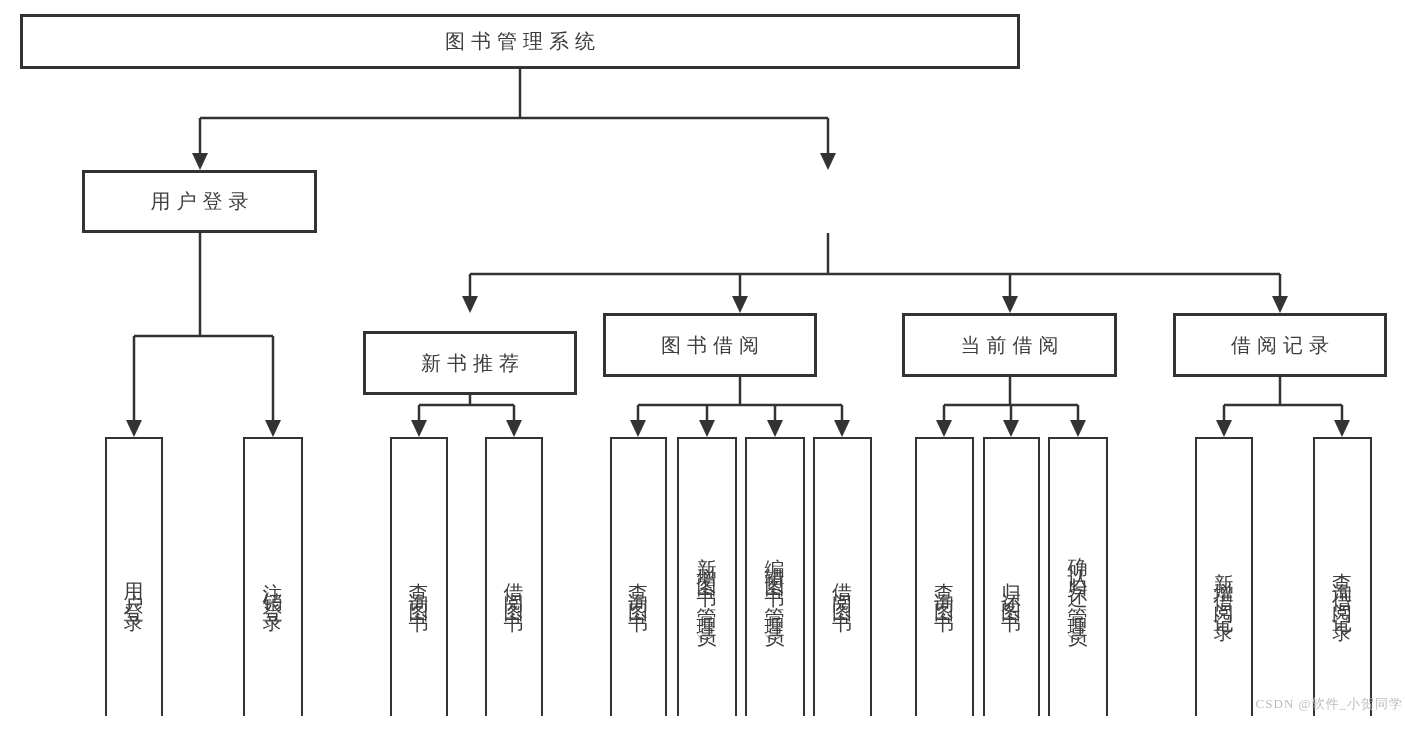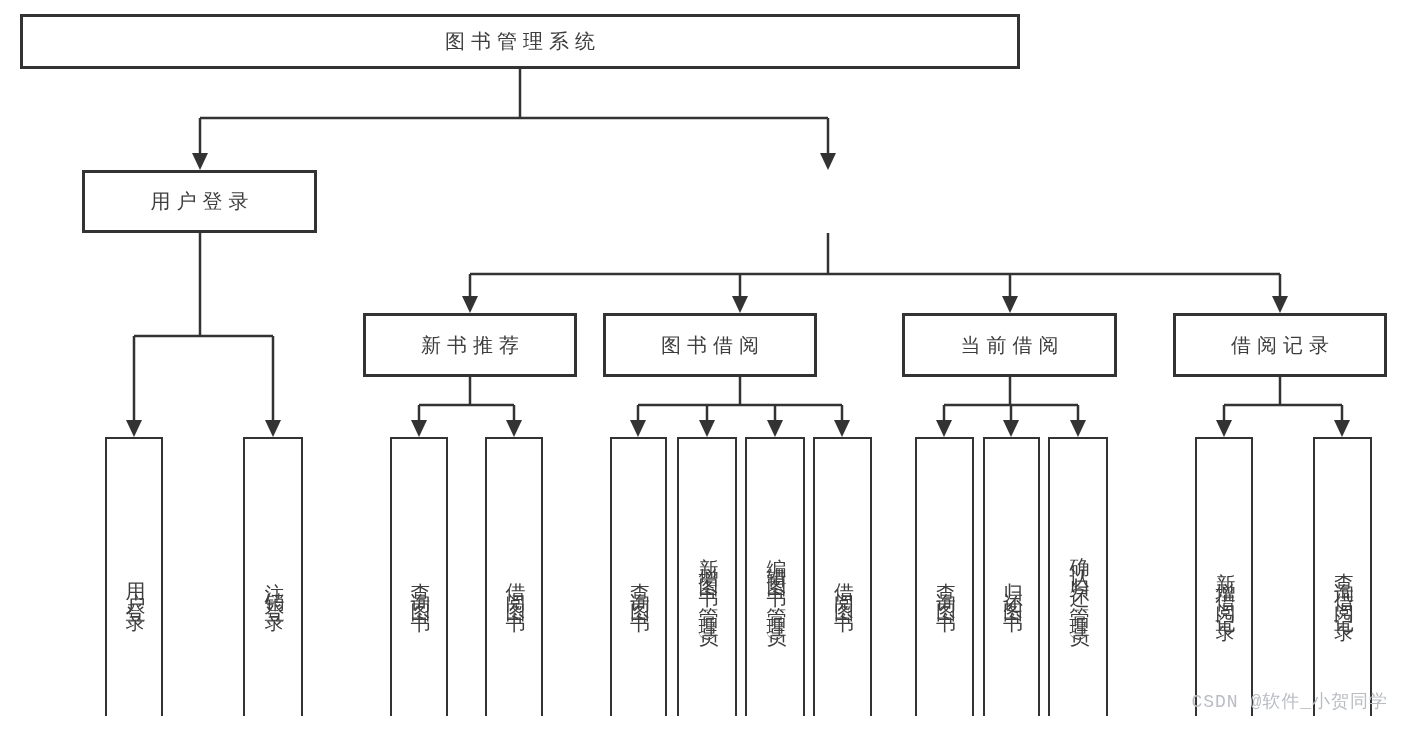--- a/index.html
+++ b/index.html
@@ -4,21 +4,21 @@
 <style>
   :root{
     --line-color:#333333;
     --text-color:#3d3d3d;
     --wm-color:#b9bdc2;
     --bg-color:#ffffff;
   }
   html,body{margin:0;padding:0;background:var(--bg-color);}
   .canvas{
     position:relative;width:1405px;height:716px;background:var(--bg-color);
-    font-family:Liberation Mono, monospace;overflow:hidden;
+    font-family:Liberation Serif, serif;overflow:hidden;
   }
   .box{
     position:absolute;box-sizing:border-box;background:#fff;
     border:3px solid var(--line-color);
     display:flex;align-items:center;justify-content:center;
     z-index:2;
   }
   .leaf{border-width:2.5px;}
   .hlabel{
     font-size:20px;letter-spacing:6px;color:var(--text-color);
@@ -26,22 +26,22 @@
   }
   .vlabel{
     writing-mode:vertical-rl;text-orientation:mixed;
     font-size:20px;letter-spacing:10px;line-height:1.1;
     color:var(--text-color);white-space:nowrap;
   }
   svg.wires{position:absolute;left:0;top:0;z-index:1;pointer-events:none;}
   svg.wires line{stroke:var(--line-color);stroke-width:2.5px;}
   svg.wires polygon{fill:var(--line-color);}
   .watermark{
-    position:absolute;right:17px;bottom:3px;z-index:3;
-    font-size:18px;letter-spacing:1px;color:var(--wm-color);white-space:nowrap;
+    position:absolute;right:2px;bottom:3px;z-index:3;
+    font-size:13px;letter-spacing:1px;color:var(--wm-color);white-space:nowrap;
   }
 </style>
 </head>
 <body>
 
 <div class="canvas">
 
   <svg class="wires" width="1405" height="747">
       <line x1="520" y1="69" x2="520" y2="118"></line>
       <line x1="200" y1="118" x2="828" y2="118"></line>
@@ -98,21 +98,21 @@
     </svg>
 
   <div class="box" style="left:20px;top:14px;width:1000px;height:55px">
     <span class="hlabel">图书管理系统</span>
   </div>
 
   <div class="box" style="left:82px;top:170px;width:235px;height:63px">
     <span class="hlabel">用户登录</span>
   </div>
 
-  <div class="box" style="left:363px;top:313px;width:214px;height:64px">
+  <div class="box" style="left:363px;top:331px;width:214px;height:64px">
     <span class="hlabel">新书推荐</span>
   </div>
   <div class="box" style="left:603px;top:313px;width:214px;height:64px">
     <span class="hlabel">图书借阅</span>
   </div>
   <div class="box" style="left:1173px;top:313px;width:214px;height:64px">
     <span class="hlabel">借阅记录</span>
   </div>
   <div class="box" style="left:902px;top:313px;width:215px;height:64px">
     <span class="hlabel">当前借阅</span>

